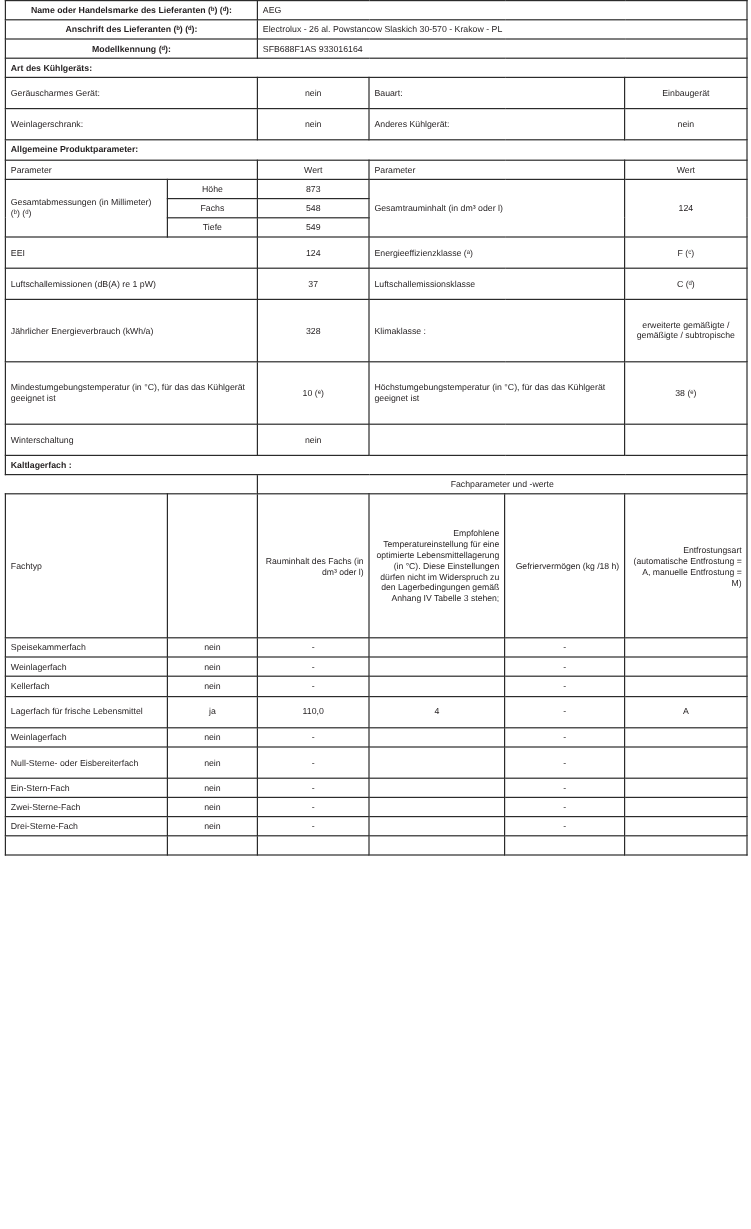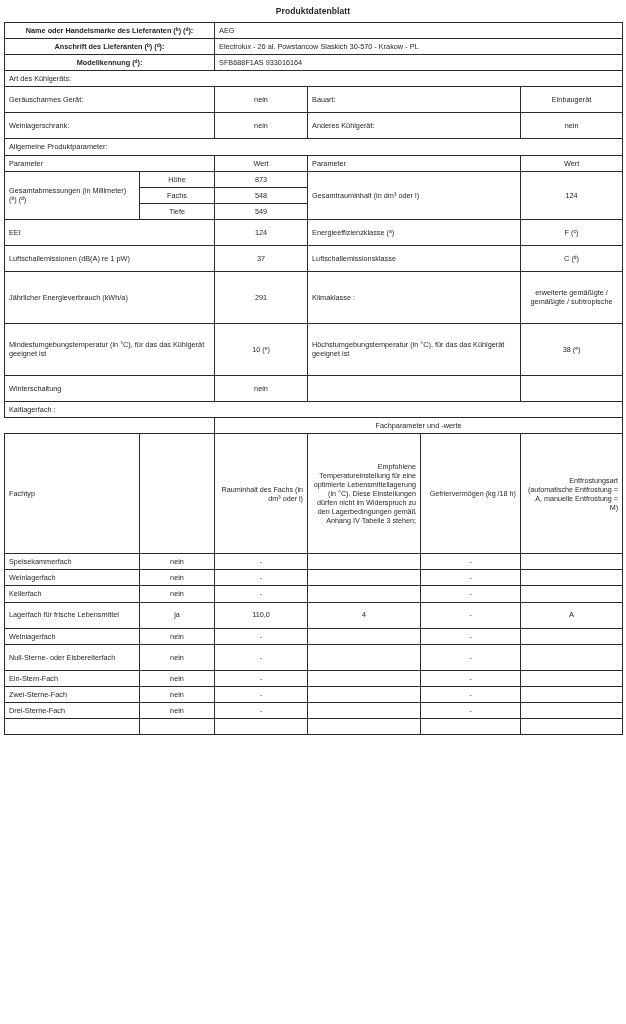--- a/index.html
+++ b/index.html
@@ -38,36 +38,35 @@
     border: 1px solid #2b2b2b;
     padding: 3px 4px;
     vertical-align: middle;
     line-height: 1.25;
     word-wrap: break-word;
   }
   .c { text-align: center; }
   .l { text-align: left; }
   .bold { font-weight: bold; text-align: center; }
   .sect {
-    font-weight: normal;
+    font-weight: bold;
     font-size: 7.3px;
   }
   .tall { height: 26px; }
   .fachtyp-head {
     font-size: 7.2px;
     text-align: right;
     line-height: 1.25;
   }
 </style>
 </head>
 <body>
 
 <div class="page">
 
-  <div class="doc-title">Produktdatenblatt</div>
 
   <table class="sheet">
     <colgroup>
       <col style="width:135px">
       <col style="width:75px">
       <col style="width:93px">
       <col style="width:113px">
       <col style="width:100px">
       <col style="width:102px">
     </colgroup>
@@ -135,21 +134,21 @@
       <td class="c">F (ᶜ)</td>
     </tr>
     <tr class="tall">
       <td class="l" colspan="2">Luftschallemissionen (dB(A) re 1 pW)</td>
       <td class="c">37</td>
       <td class="l" colspan="2">Luftschallemissionsklasse</td>
       <td class="c">C (ᵈ)</td>
     </tr>
     <tr style="height:52px">
       <td class="l" colspan="2">Jährlicher Energieverbrauch (kWh/a)</td>
-      <td class="c">291</td>
+      <td class="c">328</td>
       <td class="l" colspan="2">Klimaklasse :</td>
       <td class="c">erweiterte gemäßigte / gemäßigte / subtropische</td>
     </tr>
     <tr style="height:52px">
       <td class="l" colspan="2">Mindestumgebungstemperatur (in °C), für das das Kühlgerät geeignet ist</td>
       <td class="c">10 (ᵉ)</td>
       <td class="l" colspan="2">Höchstumgebungstemperatur (in °C), für das das Kühlgerät geeignet ist</td>
       <td class="c">38 (ᵉ)</td>
     </tr>
     <tr class="tall">

